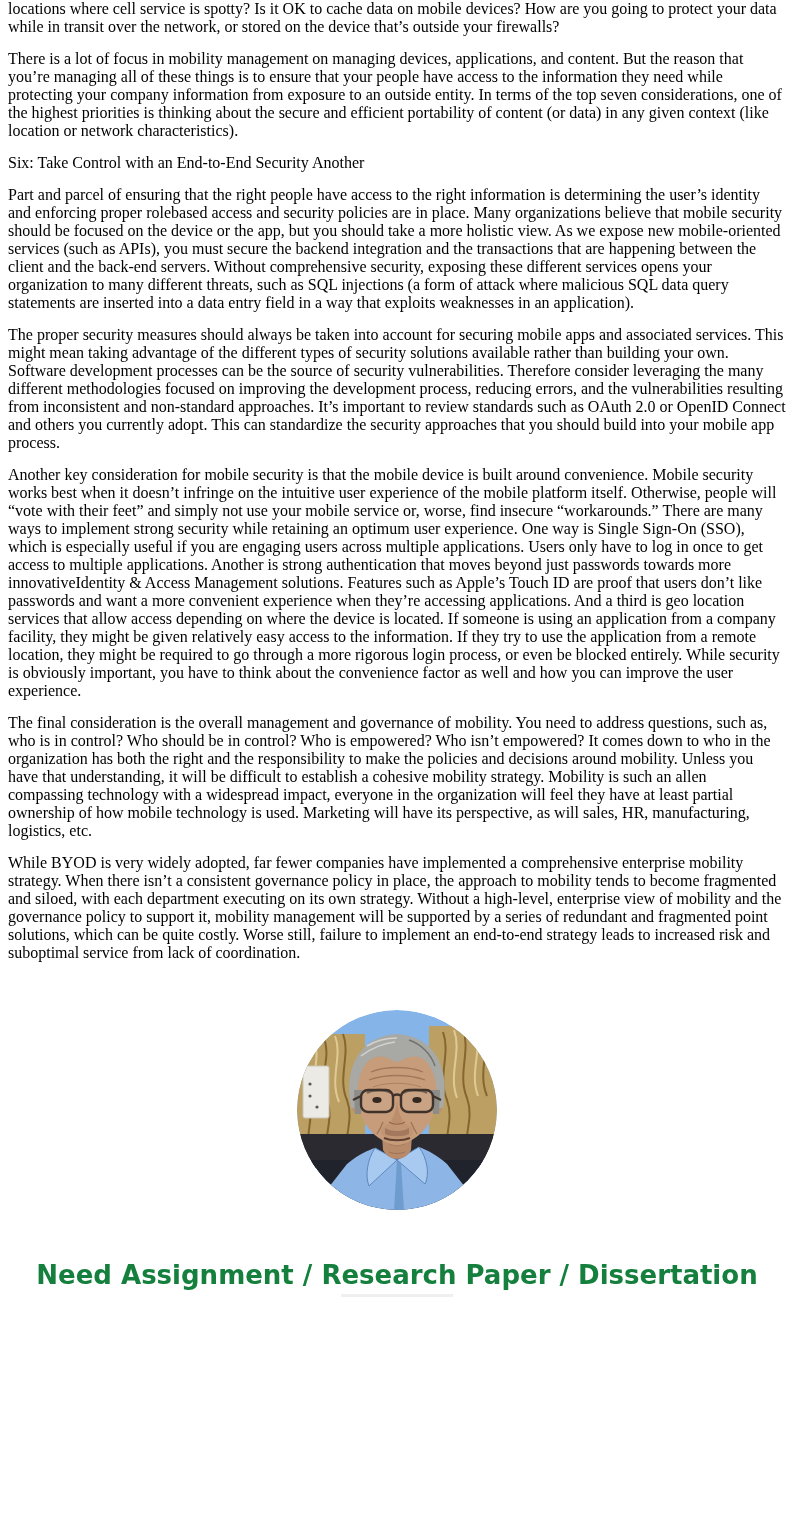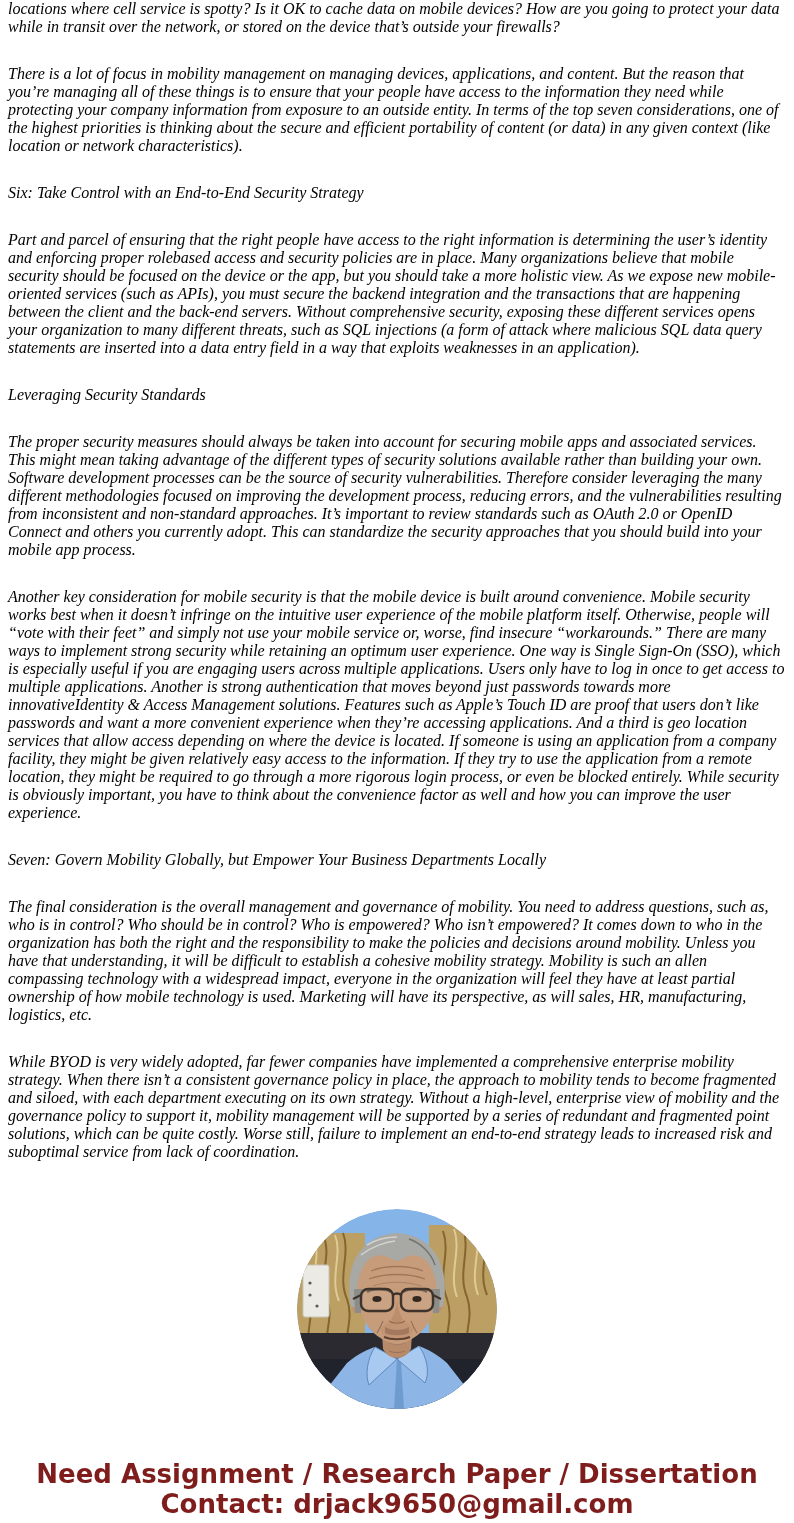--- a/index.html
+++ b/index.html
@@ -5,21 +5,21 @@
   html, body { margin: 0; padding: 0; background: #ffffff; }
   body { width: 794px; }
   .page {
     box-sizing: border-box;
     width: 794px;
     padding: 0 8px 20px 8px;
     font-family: "Liberation Serif", serif;
     font-size: 16px;
     color: #000000;
   }
-  .page p { margin: 29px 0; font-style: italic; }
+  .page p { margin: 14px 0; }
   .page p.first { margin-top: 0; }
 
   .avatar-wrap {
     width: 200px;
     height: 200px;
     margin: 48px auto 0 auto;
   }
   .avatar-wrap svg {
     display: block;
     width: 200px;
@@ -27,43 +27,41 @@
     border-radius: 50%;
   }
 
   .footer {
     margin-top: 50px;
     text-align: center;
     font-family: "DejaVu Sans", sans-serif;
     font-weight: bold;
     font-size: 26px;
     line-height: 30px;
-    color: #7f1d1d;
+    color: #15803d;
   }
   .footer .line { white-space: nowrap; }
   .faded-line {
     width: 112px;
     height: 3px;
     background: #efefef;
     margin: 4px auto 0 auto;
   }
 </style>
 </head>
 <body>
 
 <main class="page">
 
   <p class="first">locations where cell service is spotty? Is it OK to cache data on mobile devices? How are you going to protect your data while in transit over the network, or stored on the device that’s outside your firewalls?</p>
   <p>There is a lot of focus in mobility management on managing devices, applications, and content. But the reason that you’re managing all of these things is to ensure that your people have access to the information they need while protecting your company information from exposure to an outside entity. In terms of the top seven considerations, one of the highest priorities is thinking about the secure and efficient portability of content (or data) in any given context (like location or network characteristics).</p>
-  <p>Six: Take Control with an End-to-End Security Strategy</p>
+  <p>Six: Take Control with an End-to-End Security Another</p>
   <p>Part and parcel of ensuring that the right people have access to the right information is determining the user’s identity and enforcing proper rolebased access and security policies are in place. Many organizations believe that mobile security should be focused on the device or the app, but you should take a more holistic view. As we expose new mobile-oriented services (such as APIs), you must secure the backend integration and the transactions that are happening between the client and the back-end servers. Without comprehensive security, exposing these different services opens your organization to many different threats, such as SQL injections (a form of attack where malicious SQL data query statements are inserted into a data entry field in a way that exploits weaknesses in an application).</p>
-  <p>Leveraging Security Standards</p>
   <p>The proper security measures should always be taken into account for securing mobile apps and associated services. This might mean taking advantage of the different types of security solutions available rather than building your own. Software development processes can be the source of security vulnerabilities. Therefore consider leveraging the many different methodologies focused on improving the development process, reducing errors, and the vulnerabilities resulting from inconsistent and non-standard approaches. It’s important to review standards such as OAuth 2.0 or OpenID Connect and others you currently adopt. This can standardize the security approaches that you should build into your mobile app process.</p>
   <p>Another key consideration for mobile security is that the mobile device is built around convenience. Mobile security works best when it doesn’t infringe on the intuitive user experience of the mobile platform itself. Otherwise, people will “vote with their feet” and simply not use your mobile service or, worse, find insecure “workarounds.” There are many ways to implement strong security while retaining an optimum user experience. One way is Single Sign-On (SSO), which is especially useful if you are engaging users across multiple applications. Users only have to log in once to get access to multiple applications. Another is strong authentication that moves beyond just passwords towards more innovativeIdentity &amp; Access Management solutions. Features such as Apple’s Touch ID are proof that users don’t like passwords and want a more convenient experience when they’re accessing applications. And a third is geo location services that allow access depending on where the device is located. If someone is using an application from a company facility, they might be given relatively easy access to the information. If they try to use the application from a remote location, they might be required to go through a more rigorous login process, or even be blocked entirely. While security is obviously important, you have to think about the convenience factor as well and how you can improve the user experience.</p>
-  <p>Seven: Govern Mobility Globally, but Empower Your Business Departments Locally</p>
   <p>The final consideration is the overall management and governance of mobility. You need to address questions, such as, who is in control? Who should be in control? Who is empowered? Who isn’t empowered? It comes down to who in the organization has both the right and the responsibility to make the policies and decisions around mobility. Unless you have that understanding, it will be difficult to establish a cohesive mobility strategy. Mobility is such an allen compassing technology with a widespread impact, everyone in the organization will feel they have at least partial ownership of how mobile technology is used. Marketing will have its perspective, as will sales, HR, manufacturing, logistics, etc.</p>
   <p>While BYOD is very widely adopted, far fewer companies have implemented a comprehensive enterprise mobility strategy. When there isn’t a consistent governance policy in place, the approach to mobility tends to become fragmented and siloed, with each department executing on its own strategy. Without a high-level, enterprise view of mobility and the governance policy to support it, mobility management will be supported by a series of redundant and fragmented point solutions, which can be quite costly. Worse still, failure to implement an end-to-end strategy leads to increased risk and suboptimal service from lack of coordination.</p>
 
   <div class="avatar-wrap">
     <svg viewBox="0 0 200 200" xmlns="http://www.w3.org/2000/svg">
       <defs>
         <clipPath id="avclip">
             <circle cx="100" cy="100" r="100"></circle>
           </clipPath>
       </defs>
@@ -140,17 +138,16 @@
 
         <path d="M87,128 C94,131 106,131 113,128" stroke="#5f4030" stroke-width="2" fill="none"></path>
         <path d="M92,134 C97,136 103,136 108,134" stroke="#a97f63" stroke-width="1.2" fill="none"></path>
         <path d="M92,142 C97,144 103,144 108,142" stroke="#9b7157" stroke-width="1" fill="none"></path>
       </g>
     </svg>
   </div>
 
   <div class="footer">
     <div class="line">Need Assignment / Research Paper / Dissertation</div>
-    <div class="line">Contact: drjack9650@gmail.com</div>
     <div class="faded-line"></div>
   </div>
 
 </main>
 
 </body></html>

